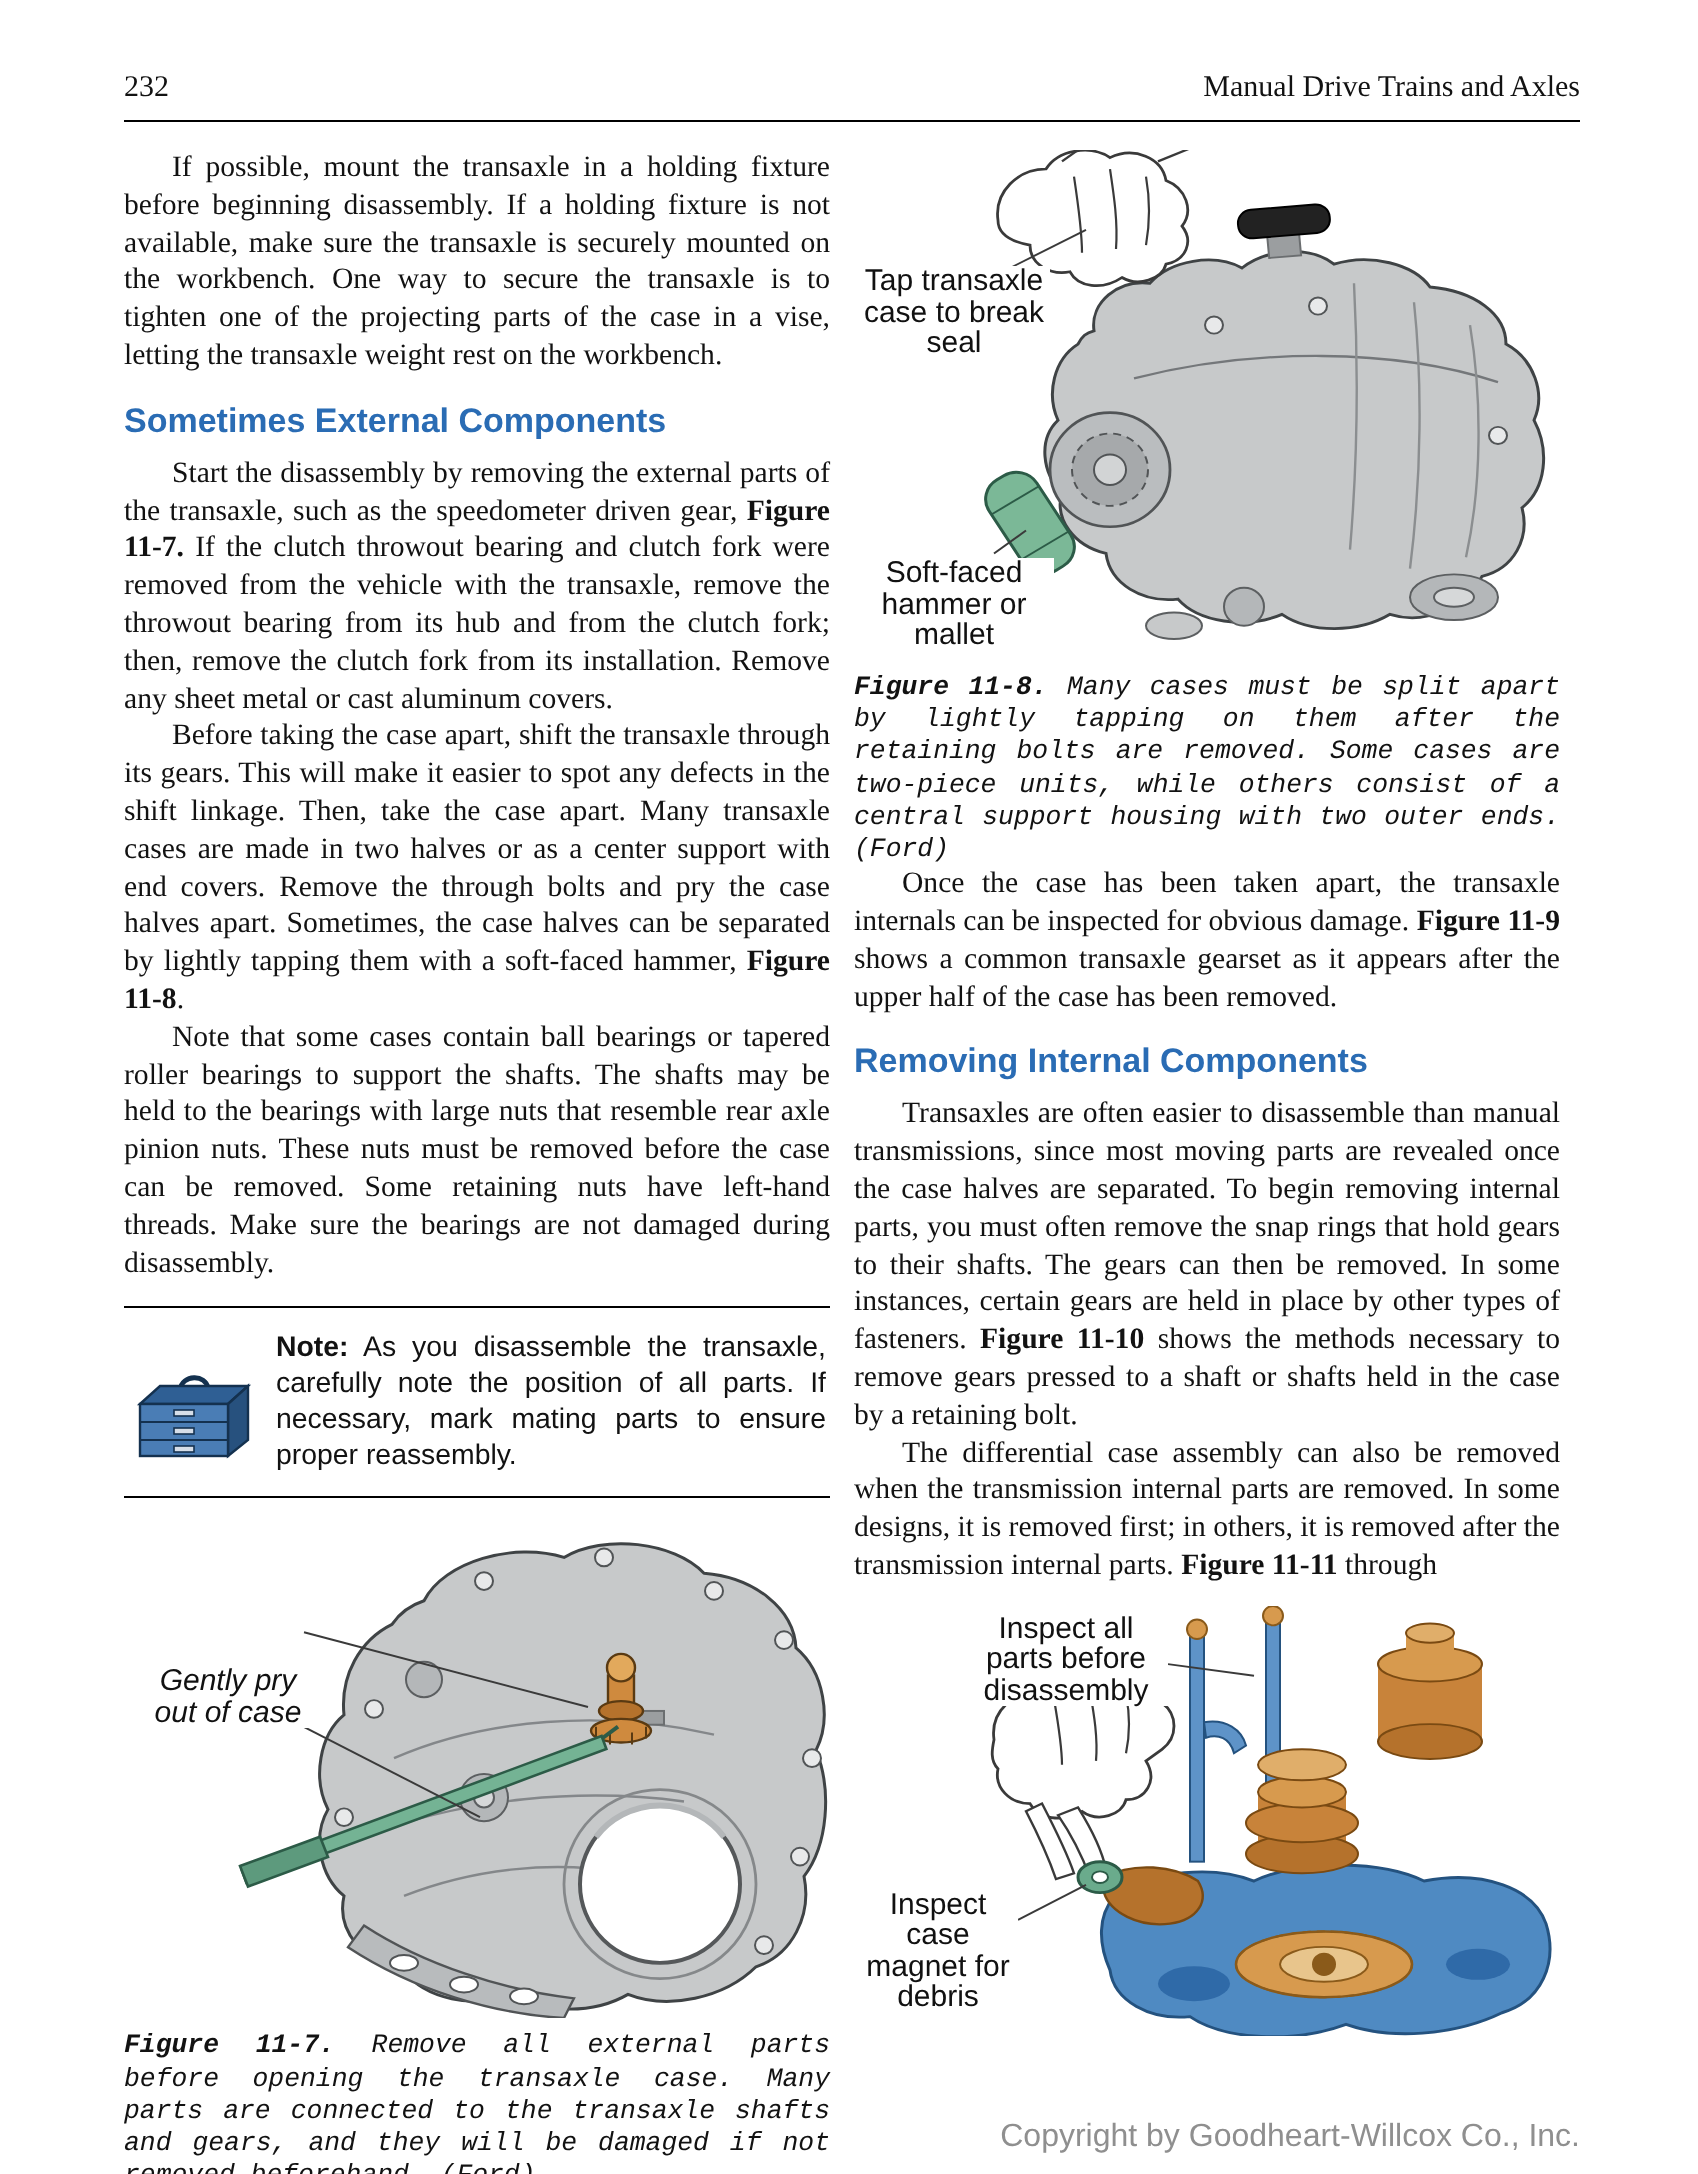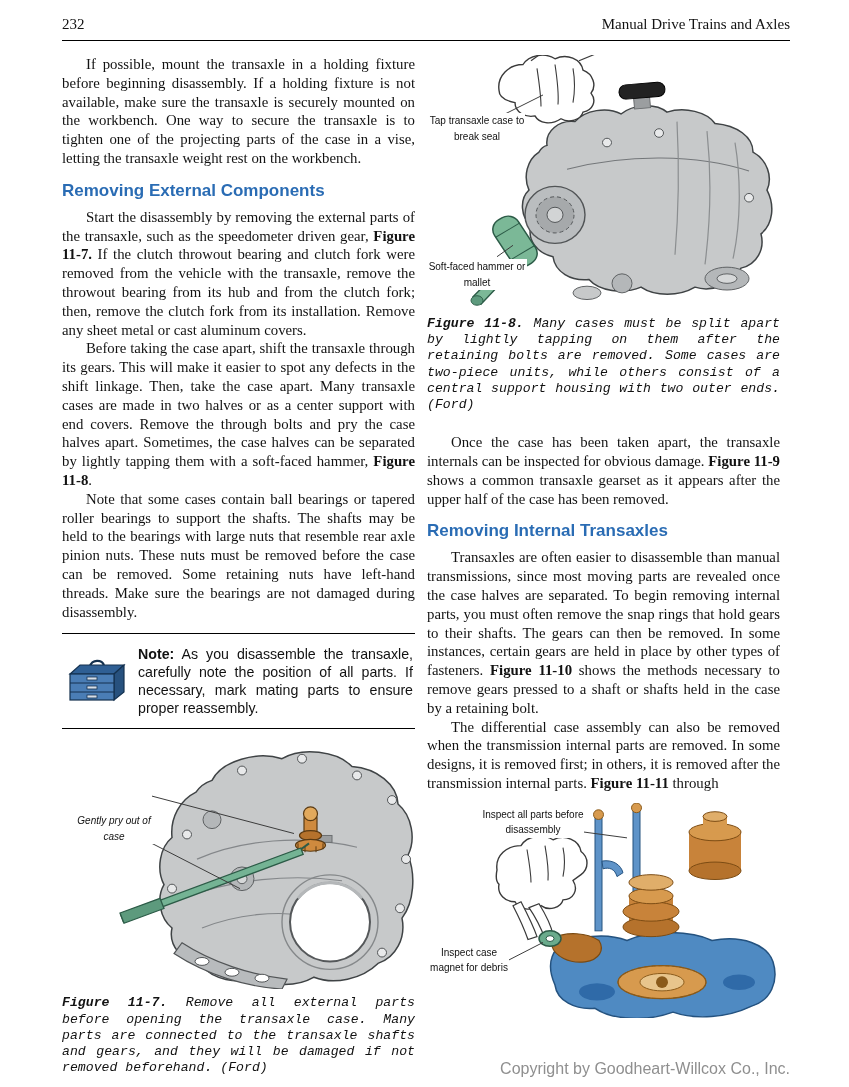--- a/index.html
+++ b/index.html
@@ -1,59 +1,59 @@
 <!DOCTYPE html>
 <html><head>
 <meta charset="utf-8">
 <style>
   * { margin:0; padding:0; box-sizing:border-box; }
   html,body { background:#e8e8e8; }
   .page {
     position:relative; width:849px; height:1087px; margin:0 auto;
     background:#ffffff; overflow:hidden;
-    padding:16px 59px 0 62px;
+    padding:36px 59px 0 62px;
     font-family:"Liberation Serif", serif; color:#121212;
   }
   .header {
     display:flex; justify-content:space-between; align-items:flex-end;
     font-size:15px; padding-bottom:7px; border-bottom:1.5px solid #000;
   }
   .columns { display:flex; gap:12px; margin-top:14px; }
   .col { width:353px; }
   p.body {
     font-size:14.8px; line-height:18.8px; text-align:justify; text-indent:24px;
   }
   h2.sect {
     font-family:"Liberation Sans", sans-serif; font-size:17px; font-weight:bold;
     color:#2a6cb4; margin:12px 0 7px 0; line-height:21px;
   }
   .notebox {
-    display:flex; gap:12px; align-items:center;
+    display:flex; gap:12px; align-items:flex-end;
     border-top:1.5px solid #000; border-bottom:1.5px solid #000;
     padding:11px 2px 11px 0; margin-top:12px;
     font-family:"Liberation Sans", sans-serif; font-size:14.2px; line-height:18px;
     text-align:justify;
   }
   .notebox .icon-wrap { flex:0 0 64px; }
   .figure { position:relative; }
   .fig7 { margin-top:12px; width:353px; height:248px; }
   .fig8 { width:353px; height:255px; }
   .fig9 { margin-top:10px; width:353px; height:215px; }
   .fig-label {
     position:absolute; background:#fff;
-    font-family:"Liberation Sans", sans-serif; font-size:10px; line-height:15.5px;
+    font-family:"Liberation Sans", sans-serif; font-size:15px; line-height:15.5px;
     text-align:center; color:#111;
   }
   .caption {
     font-family:Liberation Mono, monospace; font-style:italic;
     font-size:13.2px; line-height:16.2px; text-align:justify; margin-top:6px;
   }
   .caption b { font-style:italic; }
   .caption-wrap7 { margin-top:6px; }
-  .para-gap { margin-top:20px; }
+  .para-gap { margin-top:0; }
   .copyright {
     position:absolute; right:59px; bottom:9px;
     font-family:"Liberation Sans", sans-serif; font-size:16px; color:#8f8f8f;
   }
 </style>
 </head>
 <body>
 
 <div class="page">
 
@@ -61,21 +61,21 @@
     <span>232</span>
     <span>Manual Drive Trains and Axles</span>
   </div>
 
   <div class="columns">
 
     <div class="col">
 
       <p class="body"><span>If possible, mount the transaxle in a holding fixture before beginning disassembly. If a holding fixture is not available, make sure the transaxle is securely mounted on the workbench. One way to secure the transaxle is to tighten one of the projecting parts of the case in a vise, letting the transaxle weight rest on the workbench.</span></p>
 
-      <h2 class="sect">Removing External Components</h2>
+      <h2 class="sect">Sometimes External Components</h2>
 
       <p class="body"><span>Start the disassembly by removing the external parts of the transaxle, such as the speedometer driven gear, </span><b>Figure 11-7.</b><span> If the clutch throwout bearing and clutch fork were removed from the vehicle with the transaxle, remove the throwout bearing from its hub and from the clutch fork; then, remove the clutch fork from its installation. Remove any sheet metal or cast aluminum covers.</span></p>
 
       <p class="body"><span>Before taking the case apart, shift the transaxle through its gears. This will make it easier to spot any defects in the shift linkage. Then, take the case apart. Many transaxle cases are made in two halves or as a center support with end covers. Remove the through bolts and pry the case halves apart. Sometimes, the case halves can be separated by lightly tapping them with a soft-faced hammer, </span><b>Figure 11-8</b><span>.</span></p>
 
       <p class="body"><span>Note that some cases contain ball bearings or tapered roller bearings to support the shafts. The shafts may be held to the bearings with large nuts that resemble rear axle pinion nuts. These nuts must be removed before the case can be removed. Some retaining nuts have left-hand threads. Make sure the bearings are not damaged during disassembly.</span></p>
 
       <div class="notebox">
         <span class="icon-wrap">
           <svg width="64" height="50" viewBox="0 0 64 50">
@@ -204,21 +204,21 @@
           <line x1="70" y1="212" x2="86" y2="200" stroke="#3a3a3a" stroke-width="1"></line>
         </svg>
         <div class="fig-label" style="left:2px; top:58px; width:96px;">Tap transaxle case to break seal</div>
         <div class="fig-label" style="left:0px; top:204px; width:100px;">Soft-faced hammer or mallet</div>
       </div>
 
       <p class="caption"><b>Figure 11-8.</b><span> Many cases must be split apart by lightly tapping on them after the retaining bolts are removed. Some cases are two-piece units, while others consist of a central support housing with two outer ends. (Ford)</span></p>
 
       <p class="body para-gap"><span>Once the case has been taken apart, the transaxle internals can be inspected for obvious damage. </span><b>Figure 11-9</b><span> shows a common transaxle gearset as it appears after the upper half of the case has been removed.</span></p>
 
-      <h2 class="sect">Removing Internal Transaxles</h2>
+      <h2 class="sect">Removing Internal Components</h2>
 
       <p class="body"><span>Transaxles are often easier to disassemble than manual transmissions, since most moving parts are revealed once the case halves are separated. To begin removing internal parts, you must often remove the snap rings that hold gears to their shafts. The gears can then be removed. In some instances, certain gears are held in place by other types of fasteners. </span><b>Figure 11-10</b><span> shows the methods necessary to remove gears pressed to a shaft or shafts held in the case by a retaining bolt.</span></p>
 
       <p class="body"><span>The differential case assembly can also be removed when the transmission internal parts are removed. In some designs, it is removed first; in others, it is removed after the transmission internal parts. </span><b>Figure 11-11</b><span> through</span></p>
 
       <div class="figure fig9">
         <svg width="353" height="215" viewBox="0 0 353 222" preserveAspectRatio="none">
 
           <g>
             <path d="M130 150 C150 136 180 134 200 142 C225 130 265 132 285 142 C315 136 340 146 346 164 C352 184 344 204 324 210 C300 222 268 224 246 216 C220 226 185 224 168 212 C148 214 130 204 128 188 C122 174 122 160 130 150 Z" fill="#4f8ac2" stroke="#24527f" stroke-width="1.5"></path>

